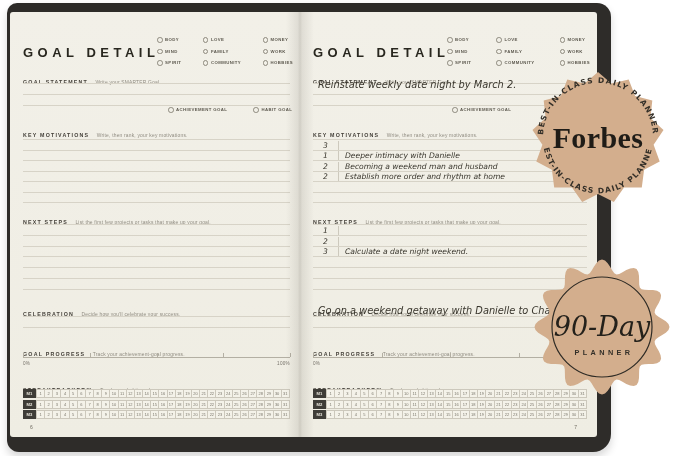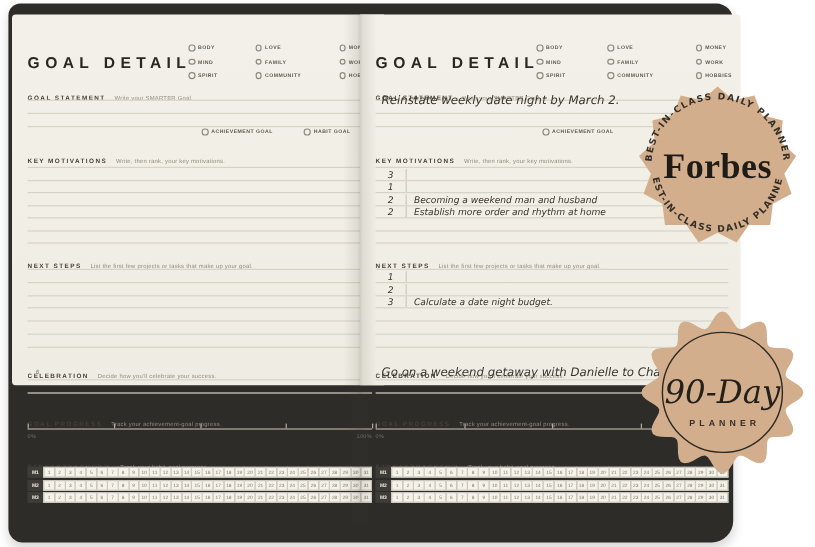--- a/index.html
+++ b/index.html
@@ -4,21 +4,21 @@
 <style>
   html,body{margin:0;padding:0;background:#ffffff;}
   .stage{position:relative;width:679px;height:456px;background:#ffffff;overflow:hidden;
          font-family:"Liberation Sans",sans-serif;}
 
   
   .cover{position:absolute;left:7px;top:3px;width:604px;height:449px;background:#2e2c29;
          border-radius:10px 14px 18px 12px;box-shadow:0 5px 9px rgba(0,0,0,0.16);}
 
   
-  .page{position:absolute;top:12px;height:309px;background:linear-gradient(180deg,#f2f0e8,#efede3);z-index:2;padding-left:20px;}
+  .page{position:absolute;top:12px;height:425px;background:linear-gradient(180deg,#f2f0e8,#efede3);z-index:2;}
   .page.left{left:10px;width:290px;border-radius:3px 0 0 3px;}
   .page.right{left:300px;width:297px;border-radius:0 3px 3px 0;}
   .gutter{position:absolute;left:286px;top:12px;width:28px;height:425px;z-index:3;pointer-events:none;
           background:linear-gradient(90deg,rgba(60,54,44,0) 0%,rgba(60,54,44,0.10) 42%,rgba(60,54,44,0.18) 50%,rgba(60,54,44,0.10) 58%,rgba(60,54,44,0) 100%);}
 
   .p-title{position:absolute;top:24px;left:13px;font-size:13px;font-weight:600;letter-spacing:4.5px;color:#29271f;}
   .cats{position:absolute;top:25px;left:147px;right:7px;display:flex;justify-content:space-between;}
   .cat-col{display:flex;flex-direction:column;gap:6px;}
   .cat-item{display:flex;align-items:center;gap:2.5px;font-size:4.3px;font-weight:700;letter-spacing:0.4px;color:#5d594f;}
   .circ{width:3.6px;height:3.6px;border:0.8px solid #8e8a7e;border-radius:50%;background:transparent;flex:none;}
@@ -423,20 +423,21 @@
     <div class="shead s-km">
       <span class="lbl">KEY MOTIVATIONS</span>
       <span class="hint">Write, then rank, your key motivations.</span>
     </div>
     <div class="rtab km">
         <div class="rrow">
           <span class="rank hw">3</span>
         </div>
         <div class="rrow">
           <span class="rank hw">1</span>
+          <span class="rtext hw">Deeper intimacy with Danielle</span>
         </div>
         <div class="rrow">
           <span class="rank hw">2</span>
           <span class="rtext hw">Becoming a weekend man and husband</span>
         </div>
         <div class="rrow">
           <span class="rank hw">2</span>
           <span class="rtext hw">Establish more order and rhythm at home</span>
         </div>
         <div class="rrow">
@@ -455,21 +456,21 @@
     </div>
     <div class="rtab ns">
         <div class="rrow">
           <span class="rank hw">1</span>
         </div>
         <div class="rrow">
           <span class="rank hw">2</span>
         </div>
         <div class="rrow">
           <span class="rank hw">3</span>
-          <span class="rtext hw">Calculate a date night budget.</span>
+          <span class="rtext hw">Calculate a date night weekend.</span>
         </div>
         <div class="rrow">
           <span class="rank hw"></span>
           <span class="rtext hw"></span>
         </div>
         <div class="rrow">
           <span class="rank hw"></span>
           <span class="rtext hw"></span>
         </div>
         <div class="rrow">

